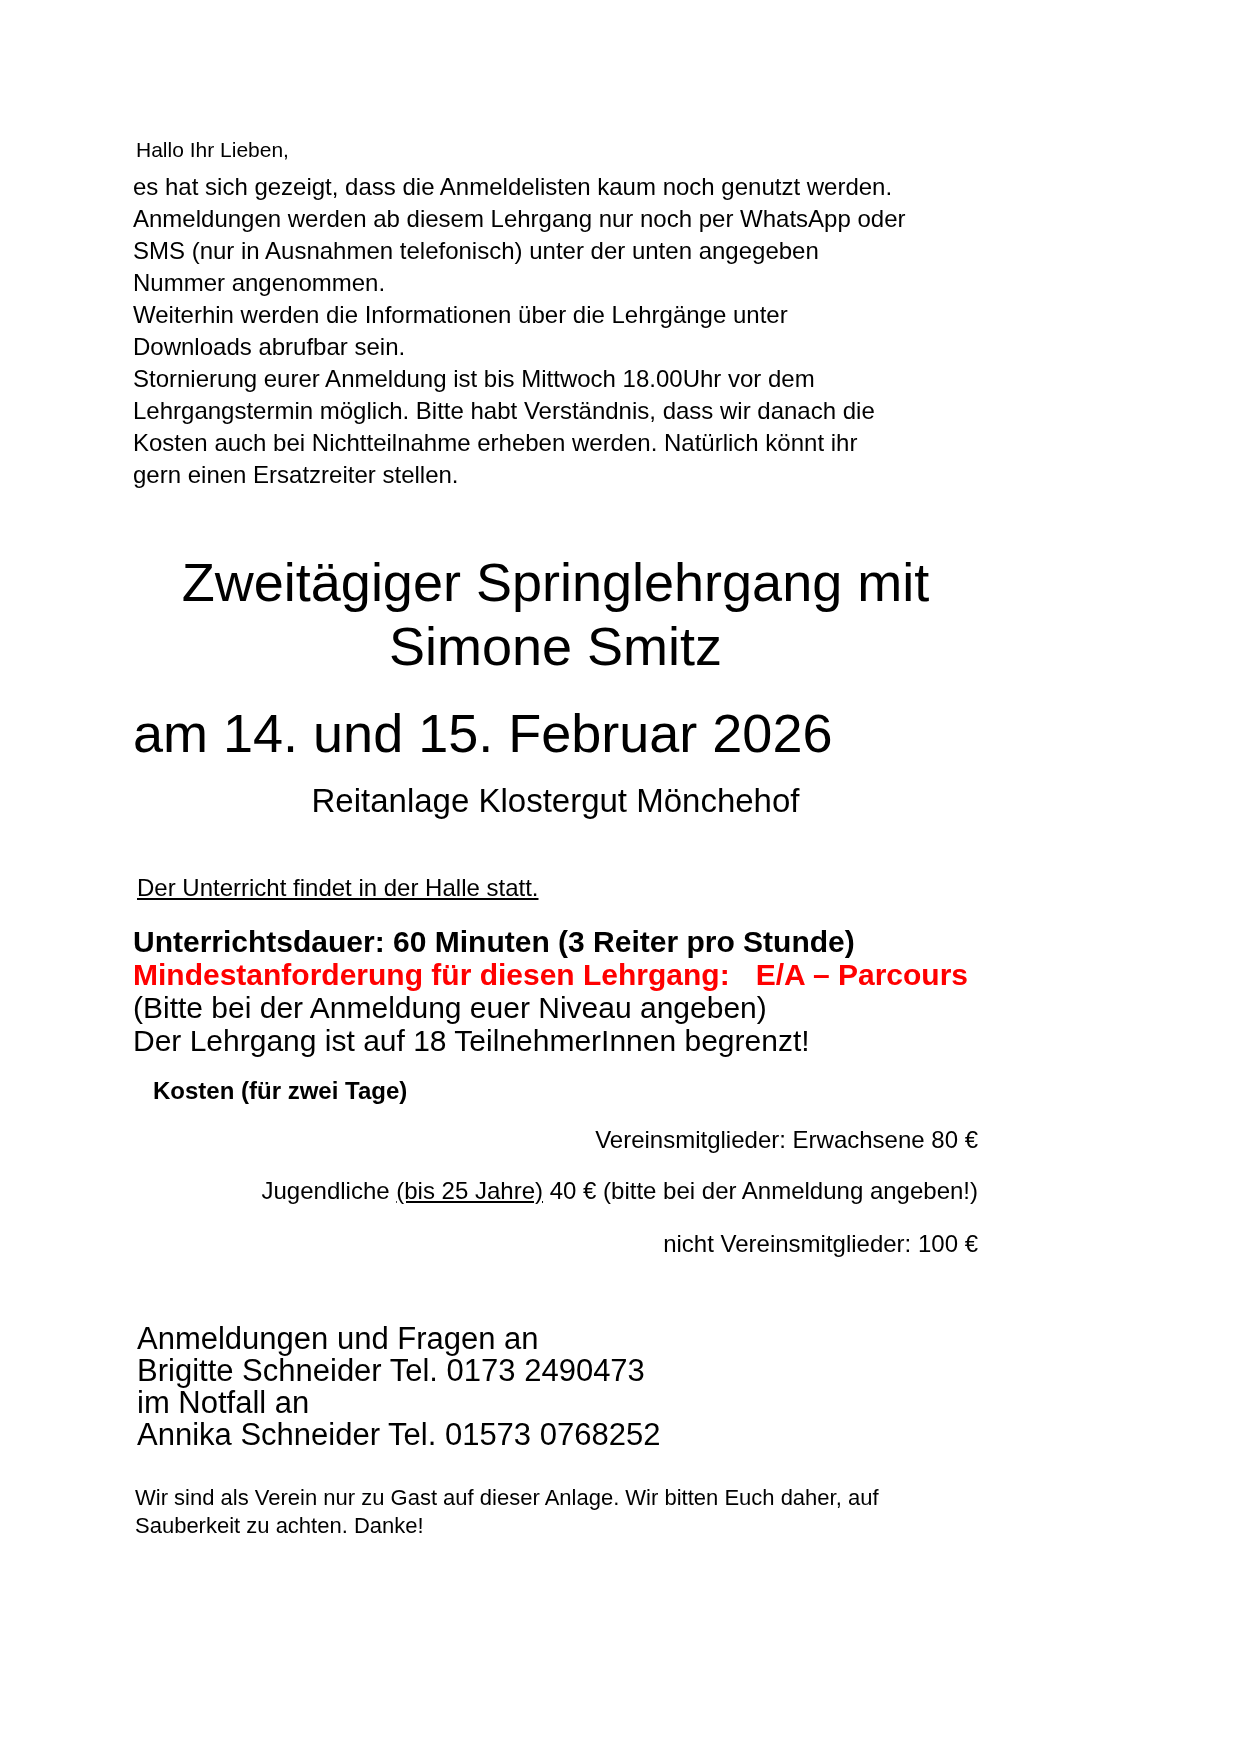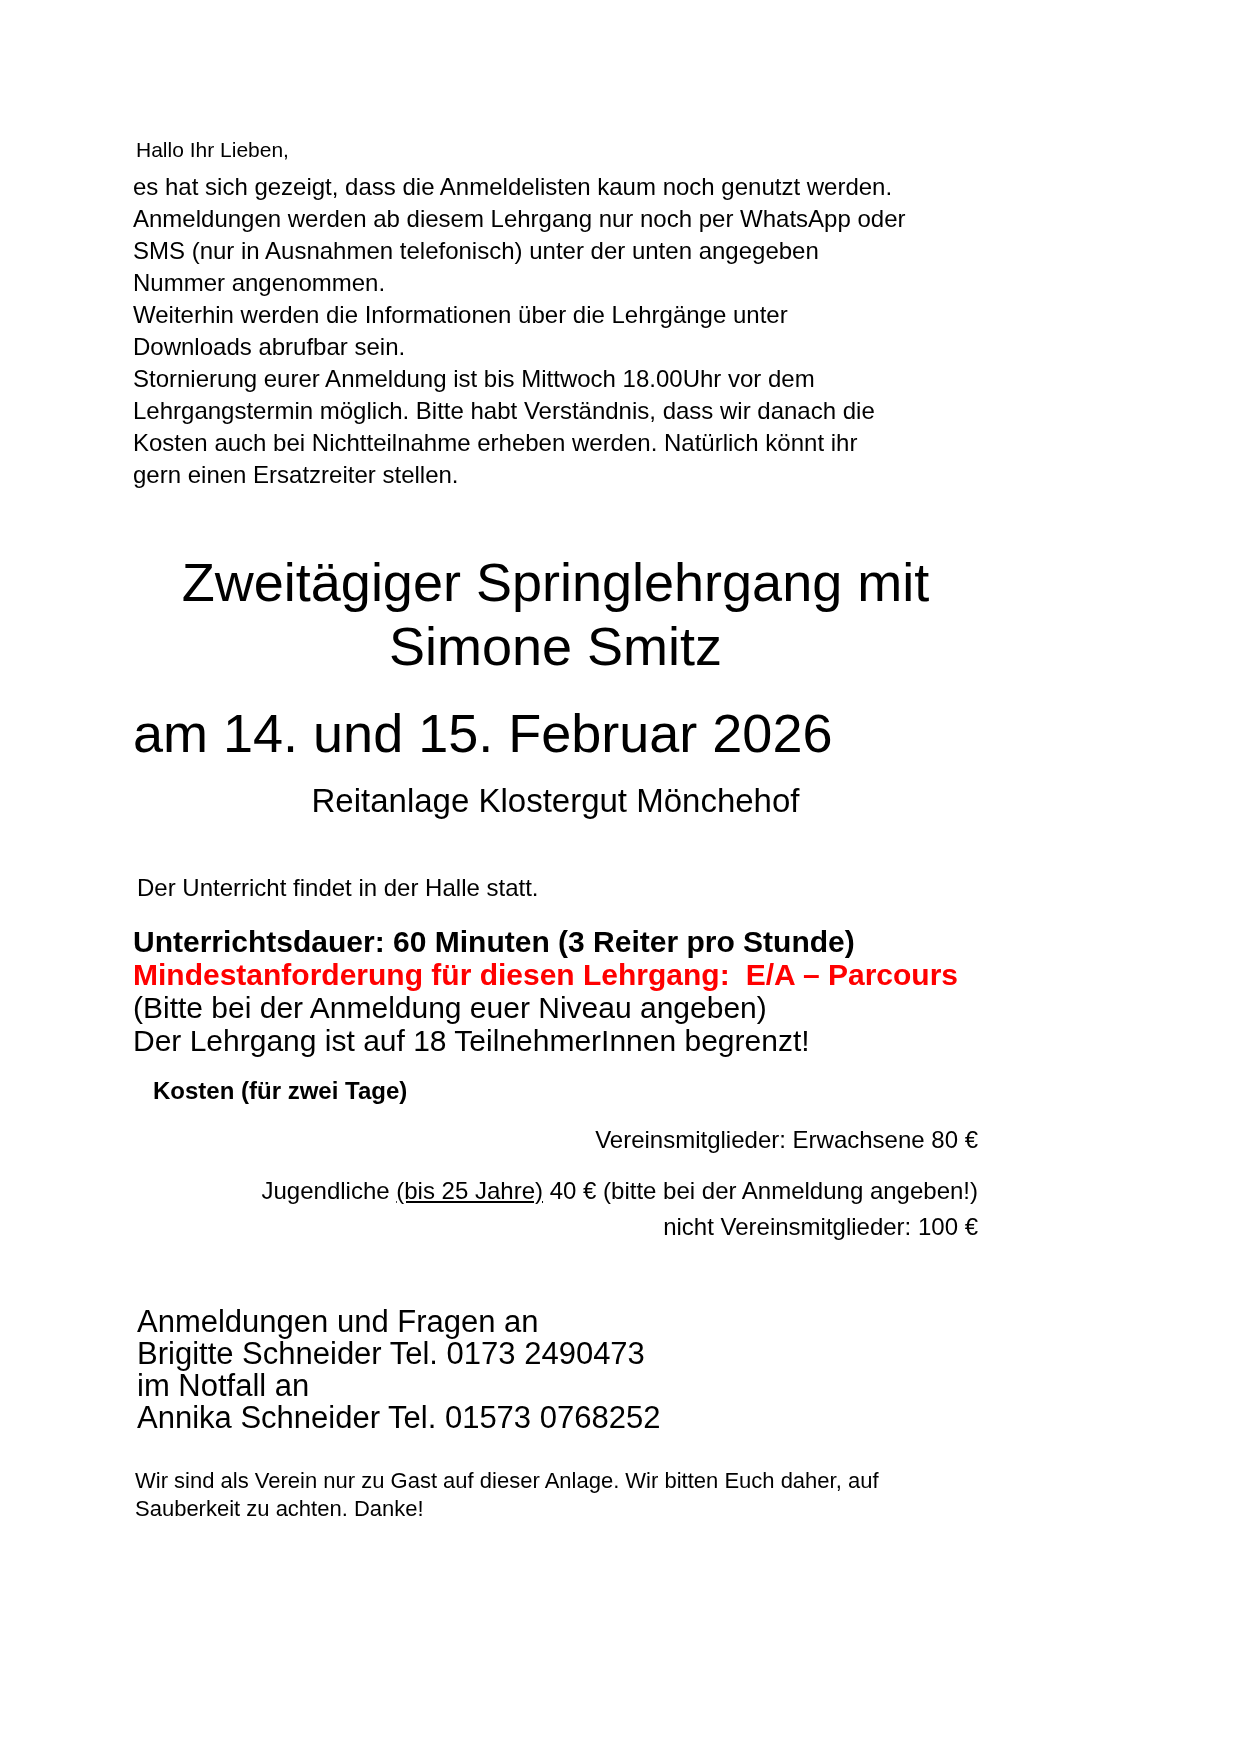--- a/index.html
+++ b/index.html
@@ -52,44 +52,45 @@
     text-align: center;
     font-size: 33px;
     font-weight: normal;
     line-height: 40px;
   }
   .hall-note {
     margin-top: 51px;
     margin-left: 4px;
     font-size: 24px;
     line-height: 32px;
+    text-decoration: underline;
   }
   .details {
     margin-top: 21px;
     font-size: 30px;
     line-height: 33px;
   }
   .bold { font-weight: bold; }
   .red { color: var(--accent-red, #ff0000); }
-  .req-value { margin-left: 16px; }
+  .req-value { margin-left: 26px; }
   .costs-heading {
     margin-top: 18px;
     margin-left: 20px;
     font-size: 24px;
     line-height: 32px;
     font-weight: bold;
   }
   .cost-line {
     font-size: 24px;
     line-height: 32px;
     text-align: right;
   }
   .cost-members { margin-top: 17px; margin-left: -2px; }
   .cost-youth { margin-top: 19px; }
-  .cost-non { margin-top: 4px; margin-left: -5px; }
+  .cost-non { margin-top: 21px; margin-left: -5px; }
   .underline { text-decoration: underline; }
   .contact {
     margin-top: 63px;
     margin-left: 4px;
     font-size: 31px;
     line-height: 32px;
     white-space: pre-line;
   }
   .footer-note {
     margin-top: 33px;

